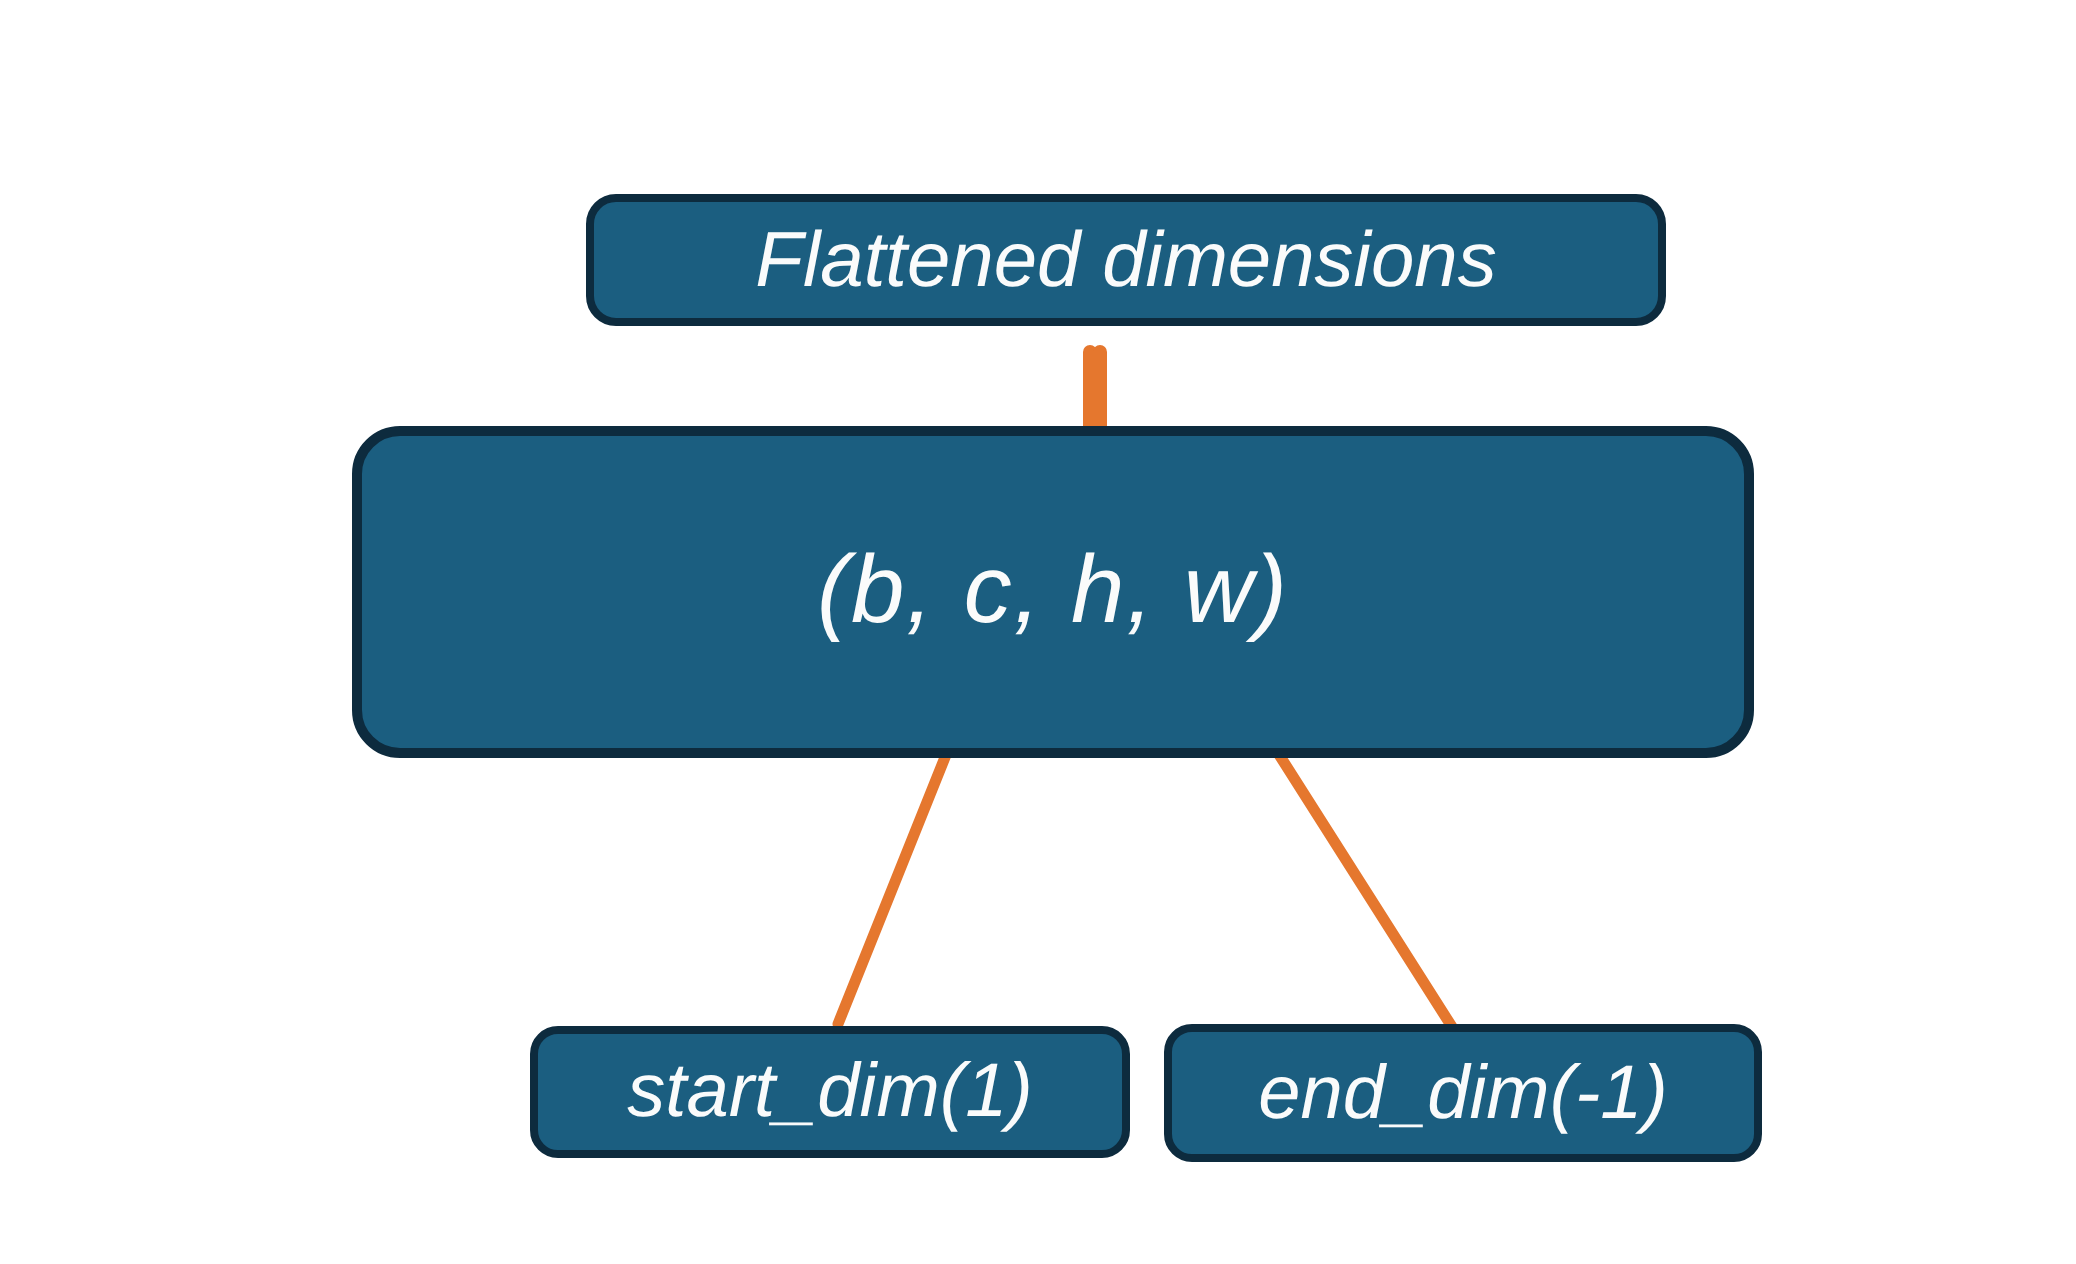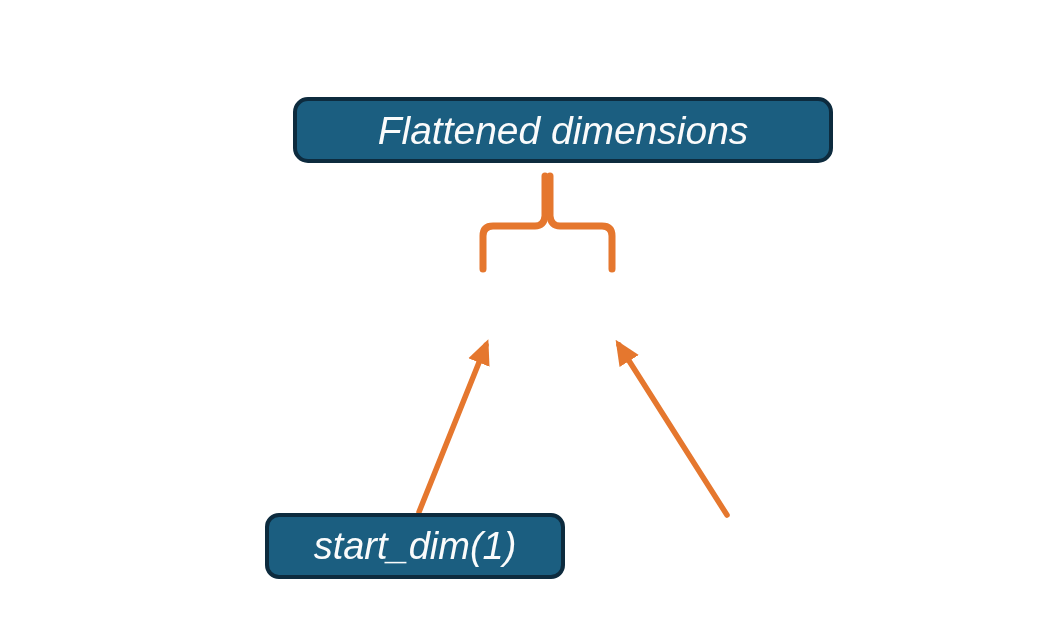--- a/index.html
+++ b/index.html
@@ -89,19 +89,25 @@
 
     <line x1="419" y1="512" x2="486" y2="345" stroke="var(--connector)" stroke-width="5.5" stroke-linecap="round" marker-end="url(#ah)"></line>
 
     <line x1="727" y1="515" x2="619" y2="345" stroke="var(--connector)" stroke-width="5.5" stroke-linecap="round" marker-end="url(#ah)"></line>
   </svg>
 
   <div class="node node-title">
     <span>Flattened dimensions</span>
   </div>
 
+  <div class="node node-tensor">
+    <span>(b, c, h, w)</span>
+  </div>
 
   <div class="node node-start">
     <span>start_dim(1)</span>
   </div>
 
+  <div class="node node-end">
+    <span>end_dim(-1)</span>
+  </div>
 
 </div>
 
 </body></html>

